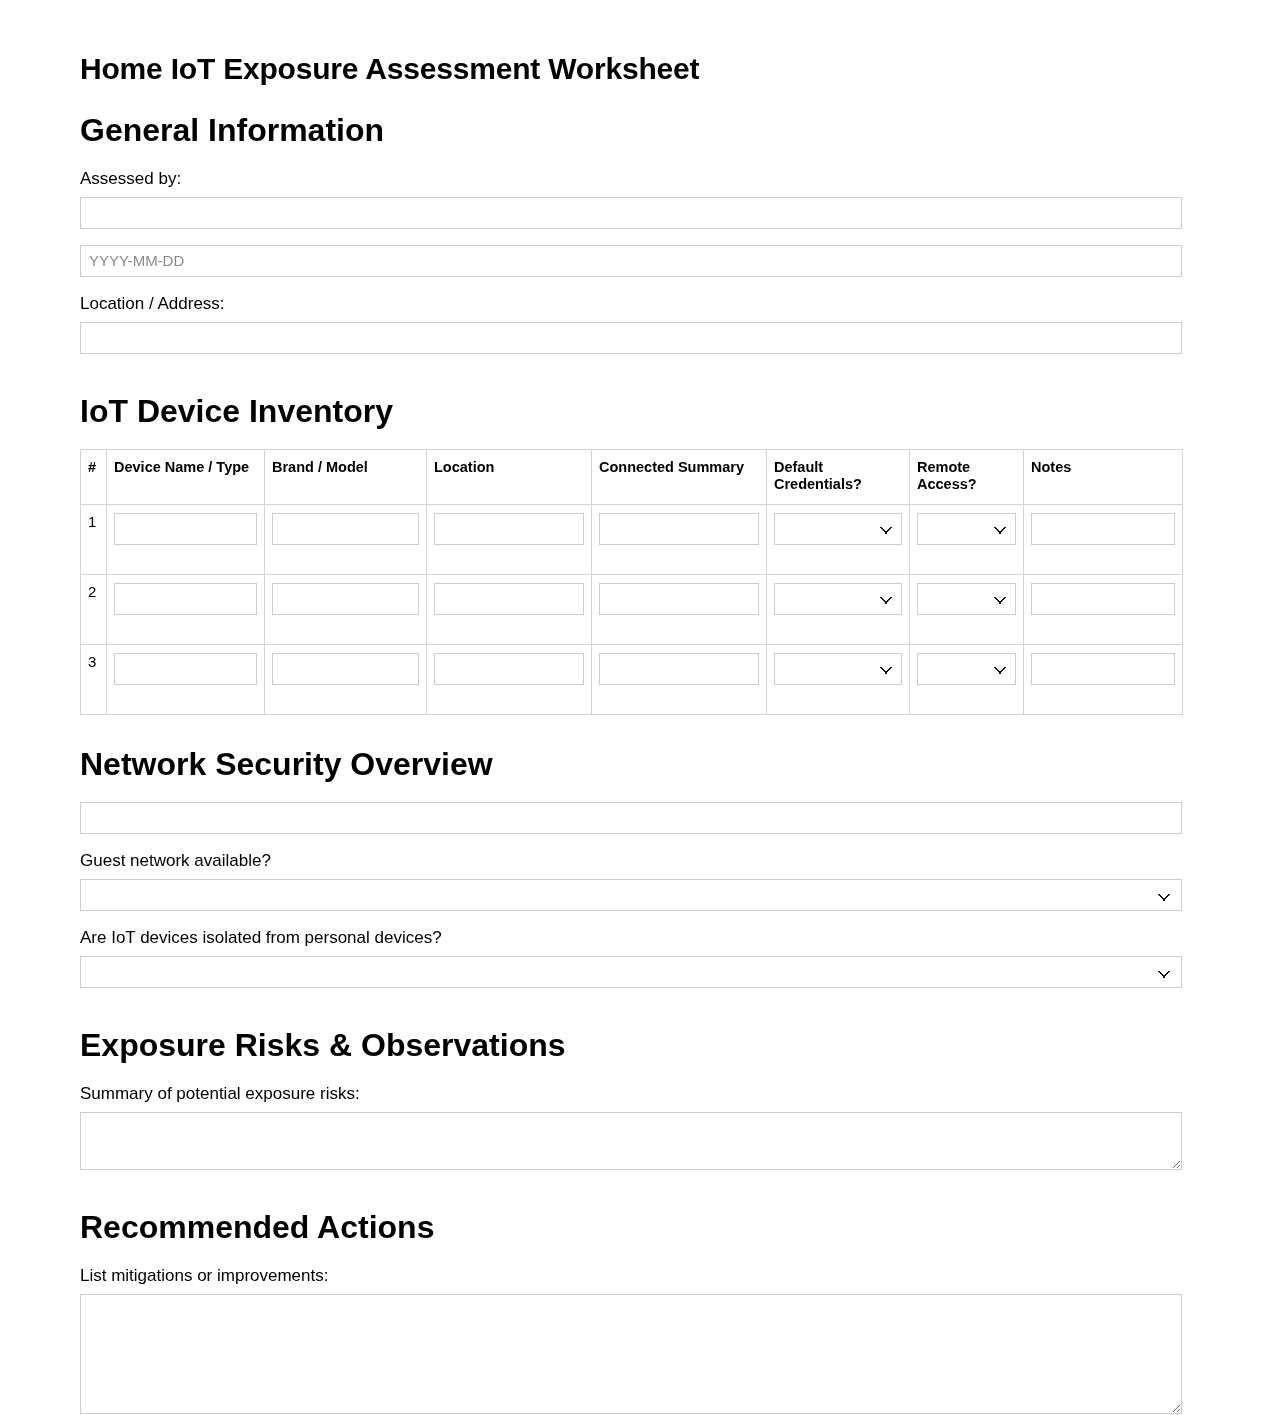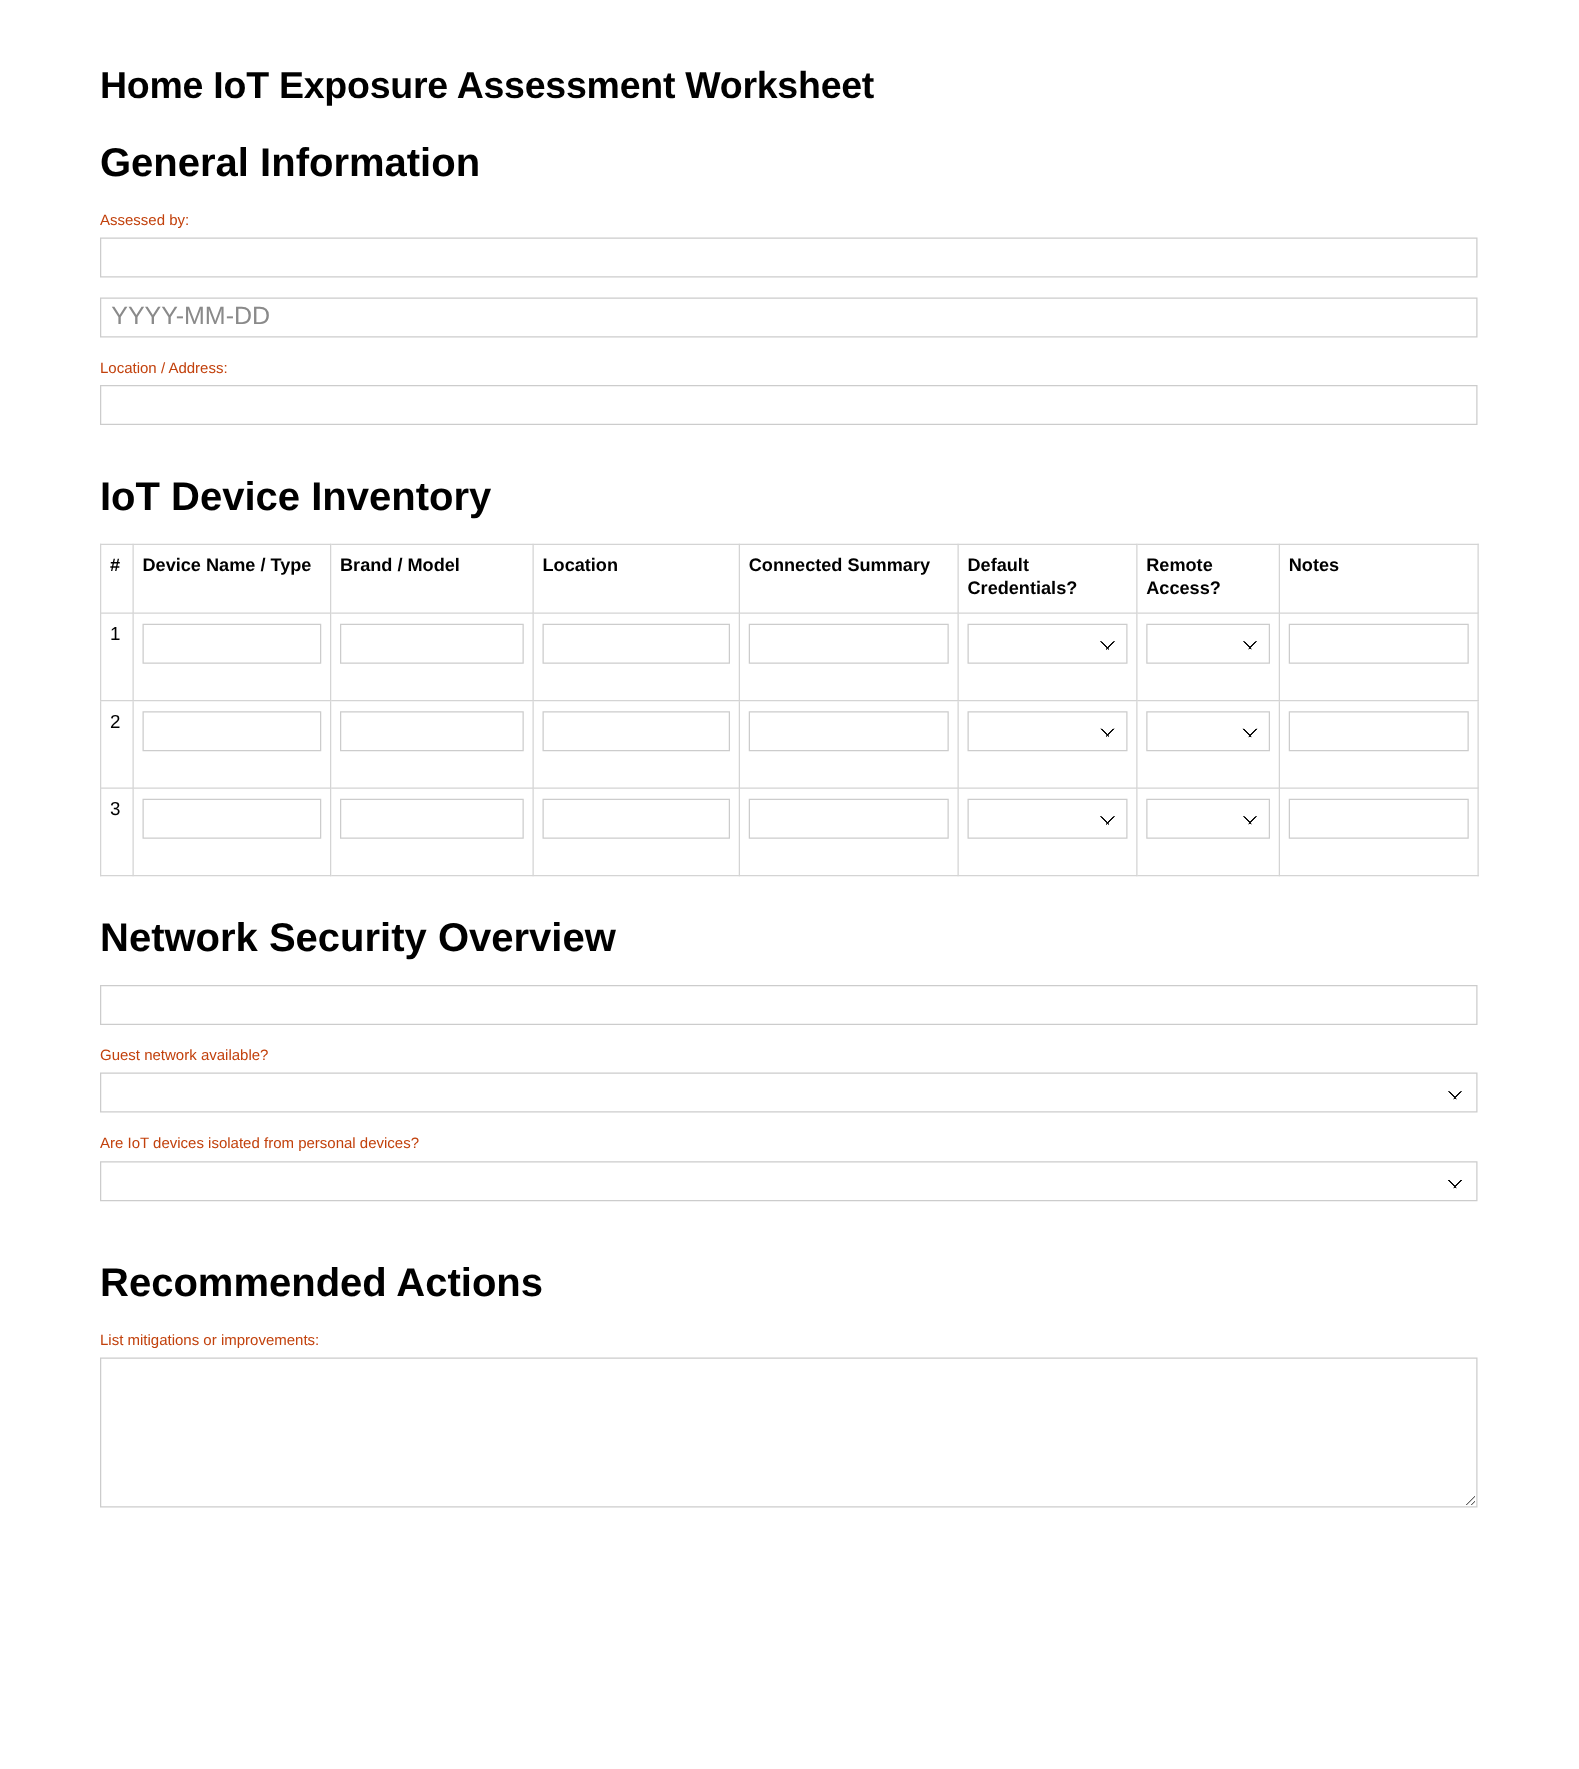--- a/index.html
+++ b/index.html
@@ -32,32 +32,32 @@
     font-size: 32px;
     font-weight: bold;
     margin: 0 0 20px 0;
     line-height: 1.1;
   }
   .section { margin-bottom: 32px; }
   .section.inventory { }
   .field { margin-bottom: 16px; }
   label.field-label {
     display: block;
-    font-size: 12px;
+    font-size: 17px;
     line-height: 1.35;
     margin-bottom: 6px;
-    color: #c2410c;
+    color: #000000;
   }
   input.text-input,
   select.select-input,
   textarea.text-area {
     display: block;
     width: 1102px;
     font-family: "Liberation Sans", sans-serif;
-    font-size: 20px;
+    font-size: 15px;
     color: #000;
     background: #ffffff;
     border: 1px solid #cccccc;
     border-radius: 0;
     padding: 6px 8px;
     outline: none;
   }
   input.text-input { height: 32px; }
   input.text-input::placeholder { color: #8a8a8a; opacity: 1; }
   select.select-input {
@@ -320,20 +320,28 @@
     <div class="field">
       <label class="field-label">Are IoT devices isolated from personal devices?</label>
       <select class="select-input" id="iot-isolated-select">
         <option value=""></option>
       </select>
     </div>
   </div>
 
   <div class="spacer-sm"></div>
 
+  <div class="section">
+    <h2 class="section-title">Exposure Risks &amp; Observations</h2>
+
+    <div class="field">
+      <label class="field-label">Summary of potential exposure risks:</label>
+      <textarea class="text-area" id="summary-risks-textarea" placeholder="" style=""></textarea>
+    </div>
+  </div>
 
   <div class="spacer-sm"></div>
 
   <div class="section">
     <h2 class="section-title">Recommended Actions</h2>
 
     <div class="field">
       <label class="field-label">List mitigations or improvements:</label>
       <textarea class="text-area" id="recommended-actions-textarea" placeholder="" style=""></textarea>
     </div>

